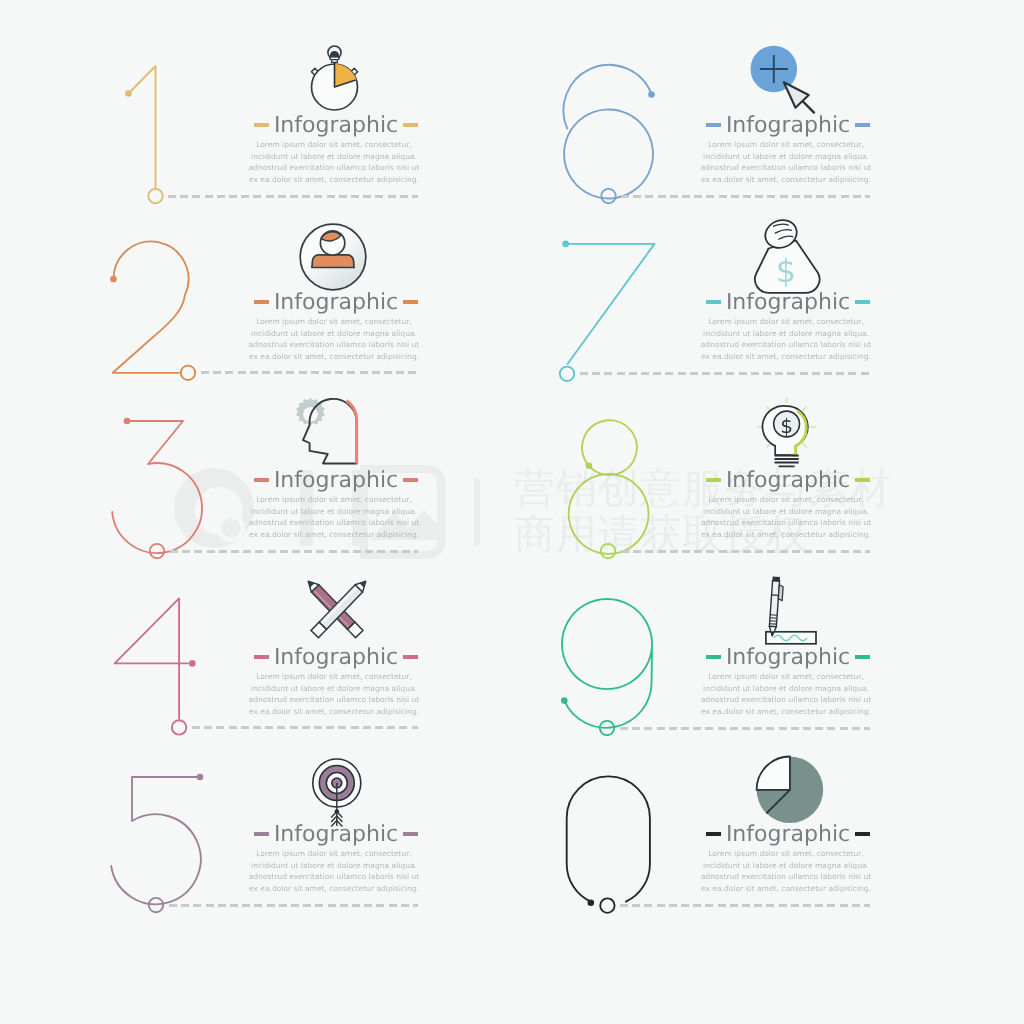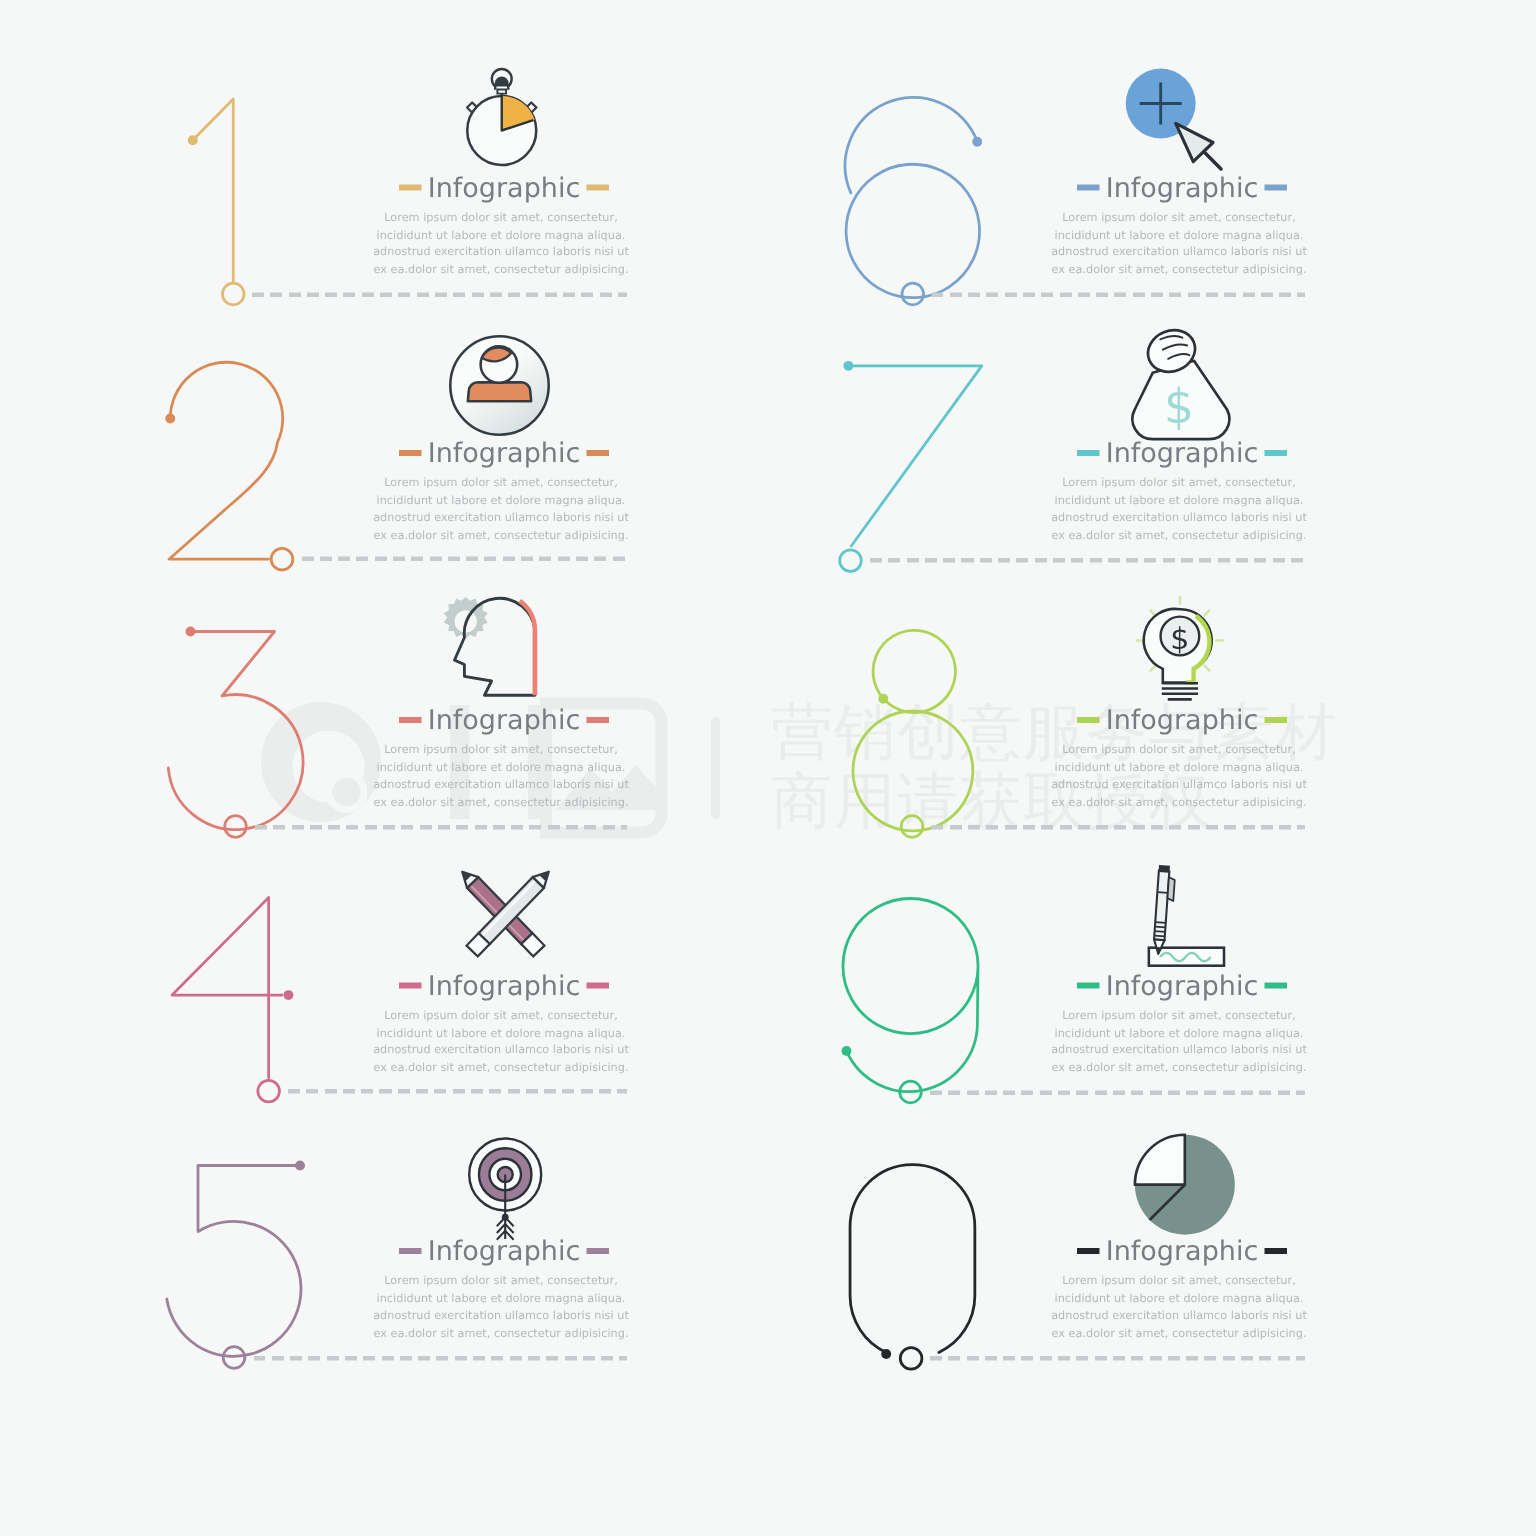--- a/index.html
+++ b/index.html
@@ -6,21 +6,21 @@
   html,body{margin:0;padding:0;}
   body{width:1024px;height:1024px;background:#f6f8f7;overflow:hidden;
        font-family:"DejaVu Sans",sans-serif;-webkit-font-smoothing:antialiased;text-rendering:geometricPrecision;}
   .stage{position:relative;width:1024px;height:1024px;}
   .watermark{position:absolute;left:0;top:0;width:1024px;height:1024px;pointer-events:none;}
   .item{position:absolute;width:360px;height:190px;}
   .numsvg{position:absolute;left:-12px;top:0;}
   .iconwrap{position:absolute;}
   .title{position:absolute;display:flex;align-items:center;justify-content:center;gap:4.5px;}
   .dash{width:15px;height:4px;flex:none;}
-  .ttxt{font-size:18px;color:#787d81;white-space:nowrap;font-weight:400;}
+  .ttxt{font-size:22px;color:#787d81;white-space:nowrap;font-weight:400;}
   .btxt{position:absolute;text-align:center;font-size:7.5px;line-height:11.5px;
         color:#b3b9bb;letter-spacing:0.02px;}
   .dline{position:absolute;height:3px;}
   .wm-text{font-family:"DejaVu Sans",sans-serif;font-size:41px;fill:#ebedec;letter-spacing:1px;}
 </style>
 </head>
 <body>
 
 <div class="stage">
   <svg class="watermark" viewBox="0 0 1024 1024">

